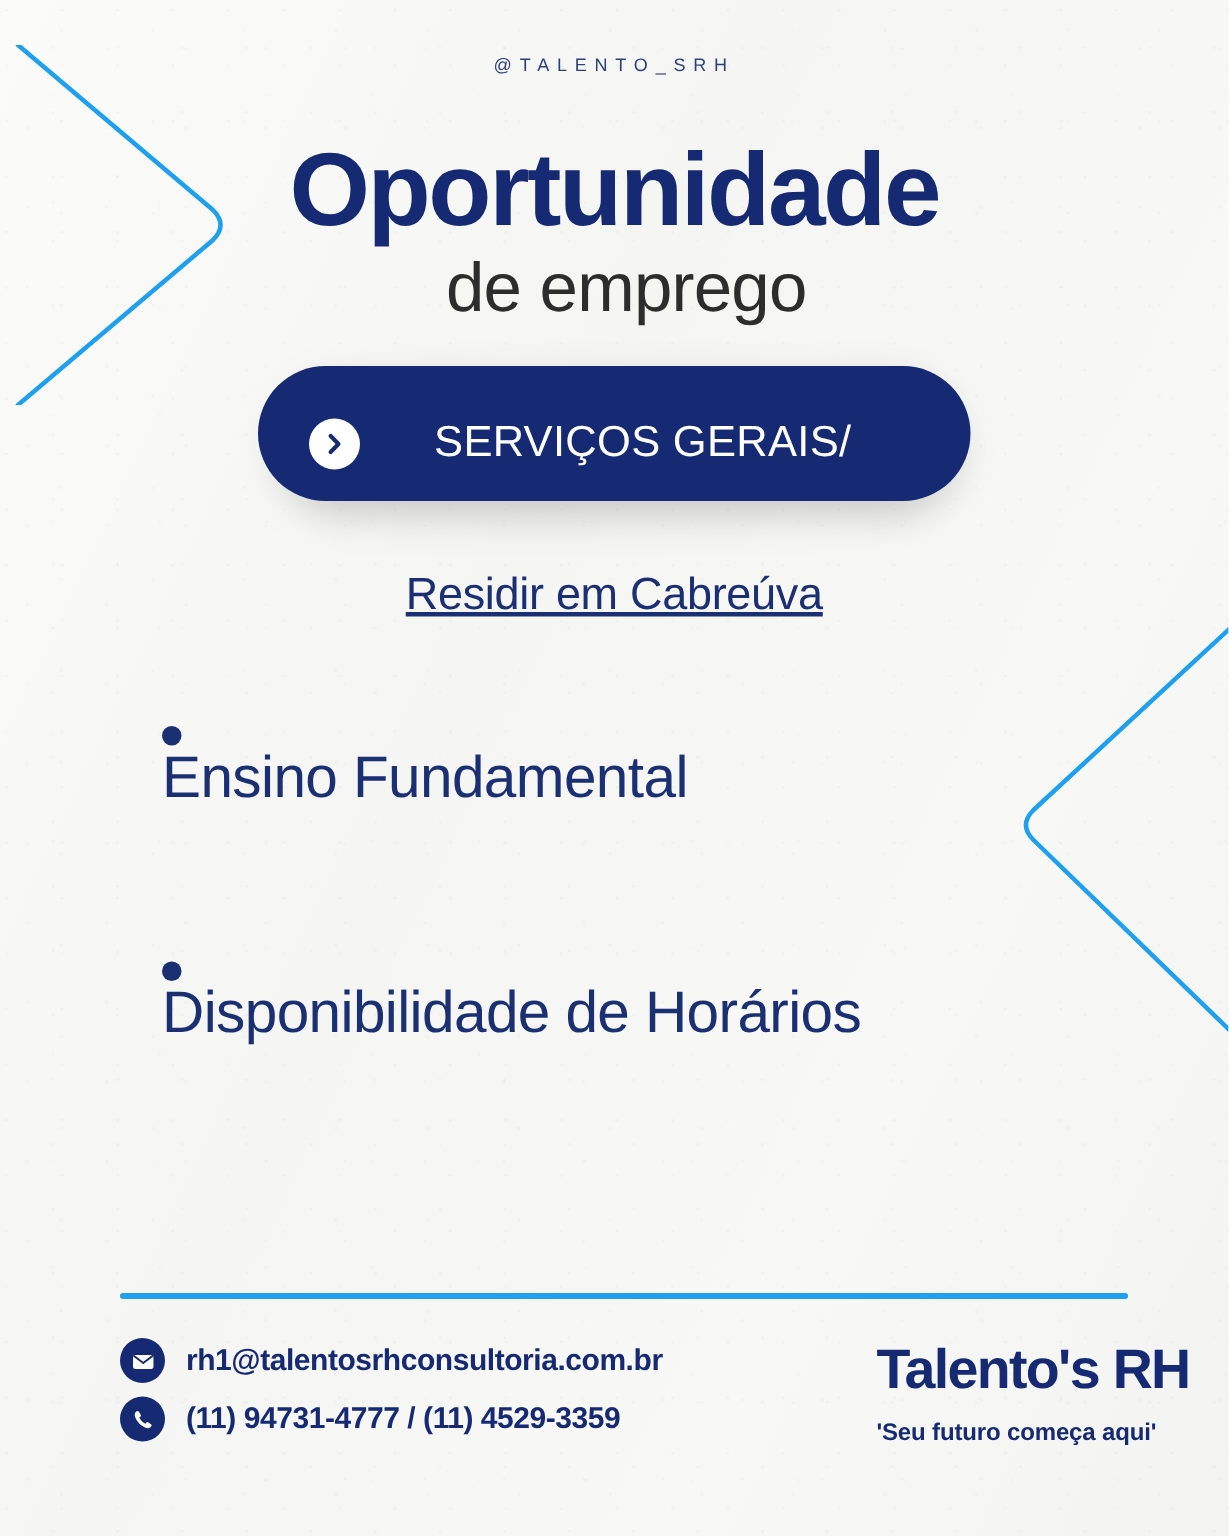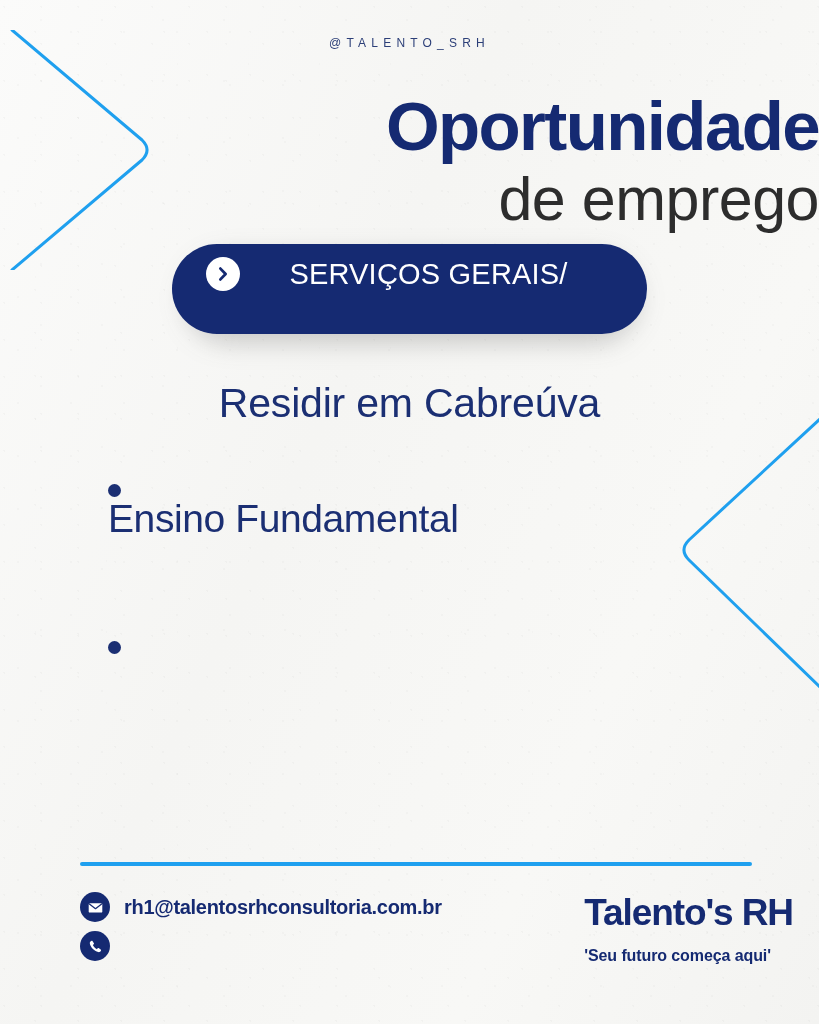--- a/index.html
+++ b/index.html
@@ -53,32 +53,32 @@
     letter-spacing: 5.2px;
     color: #2c3f78;
   }
 
   
   .title-wrap {
     position: absolute;
     top: 92px;
     left: 0;
     width: 100%;
-    text-align: right;
+    text-align: center;
   }
   .title-main {
     font-size: 69px;
     font-weight: bold;
     color: #152a72;
     letter-spacing: -1.6px;
     line-height: 1.0;
     margin: 0;
   }
   .title-sub {
-    font-size: 61px;
+    font-size: 46px;
     font-weight: 300;
     color: #2d2d2d;
     letter-spacing: -0.5px;
     line-height: 1.05;
     margin: 6px 0 0 16px;
   }
 
   
   .pill-shadow {
     position: absolute;
@@ -92,21 +92,21 @@
   }
   .pill {
     position: absolute;
     top: 244px;
     left: 172px;
     width: 475px;
     height: 90px;
     border-radius: 46px;
     background: #152a72;
     display: flex;
-    align-items: flex-start;
+    align-items: center;
     padding: 13px 22px 0 34px;
     box-sizing: border-box;
   }
   .pill-icon {
     flex: 0 0 auto;
     width: 34px;
     height: 34px;
     border-radius: 50%;
     background: #ffffff;
     display: flex;
@@ -126,24 +126,25 @@
   }
   .pill-text .l2 { display: block; }
 
   
   .location {
     position: absolute;
     top: 380px;
     left: 0;
     width: 100%;
     text-align: center;
-    font-size: 41px;
+    font-size: 30px;
     font-weight: 500;
     color: #1b2f73;
     letter-spacing: -0.2px;
+    text-decoration: underline;
   }
 
   
   .bullets {
     position: absolute;
     top: 462px;
     left: 108px;
     width: 660px;
   }
   .bullet {
@@ -272,20 +273,21 @@
 
   <div class="location">Residir em Cabreúva</div>
 
   <div class="bullets">
     <div class="bullet">
       <span class="bullet-dot"></span>
       <span class="bullet-label">Ensino Fundamental</span>
     </div>
     <div class="bullet">
       <span class="bullet-dot"></span>
+      <span class="bullet-label">Disponibilidade de Horários</span>
     </div>
   </div>
 
   <div class="divider"></div>
 
   <div class="footer">
     <div class="contacts">
       <div class="contact-row">
         <span class="contact-icon">
           <svg width="17" height="17" viewBox="0 0 20 20">
@@ -294,20 +296,21 @@
           </svg>
         </span>
         <span class="contact-text">rh1@talentosrhconsultoria.com.br</span>
       </div>
       <div class="contact-row">
         <span class="contact-icon">
           <svg width="17" height="17" viewBox="0 0 20 20">
             <path d="M5.4 3.2 C4.2 3.6 3.1 4.9 3.3 6.3 C3.9 10.8 8.4 15.6 13.2 16.6 C14.6 16.9 16 15.9 16.5 14.7 C16.7 14.2 16.5 13.8 16.1 13.5 L13.7 11.9 C13.3 11.6 12.8 11.7 12.5 12.1 L11.7 13.1 C9.9 12.3 7.7 10.1 6.9 8.2 L7.9 7.4 C8.3 7.1 8.4 6.6 8.1 6.2 L6.6 3.7 C6.3 3.3 5.9 3.1 5.4 3.2 Z" fill="#ffffff"></path>
           </svg>
         </span>
+        <span class="contact-text">(11) 94731-4777 / (11) 4529-3359</span>
       </div>
     </div>
 
     <div class="logo">
       <div class="logo-name">Talento's RH</div>
       <div class="logo-tagline">'Seu futuro começa aqui'</div>
     </div>
   </div>
 
 </div>

